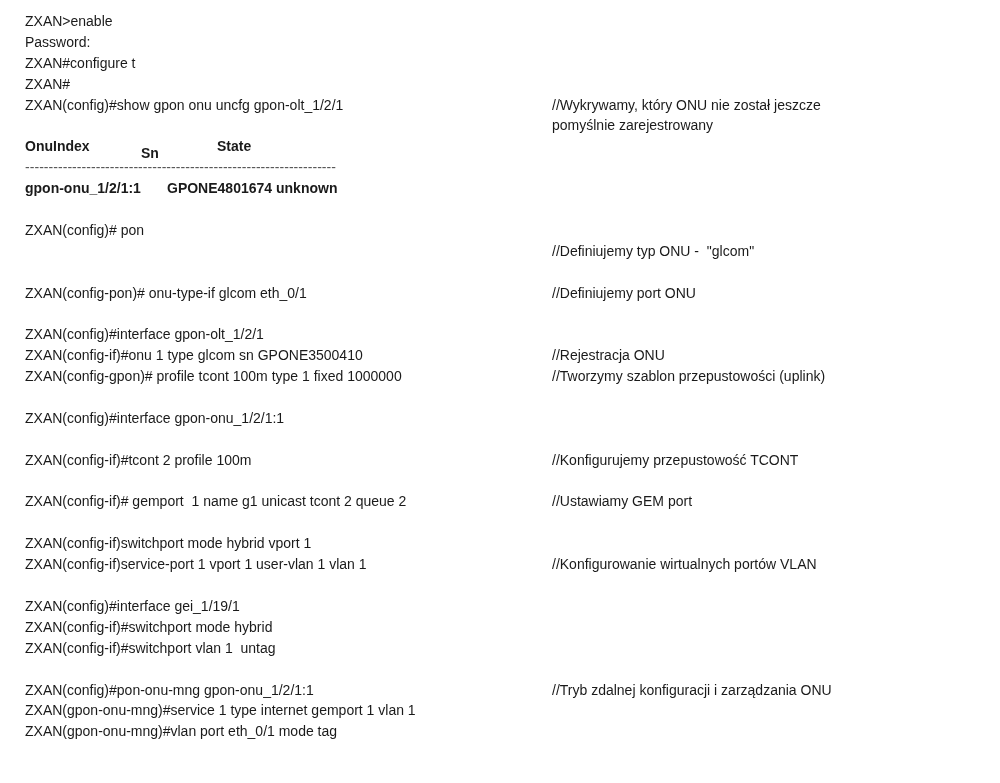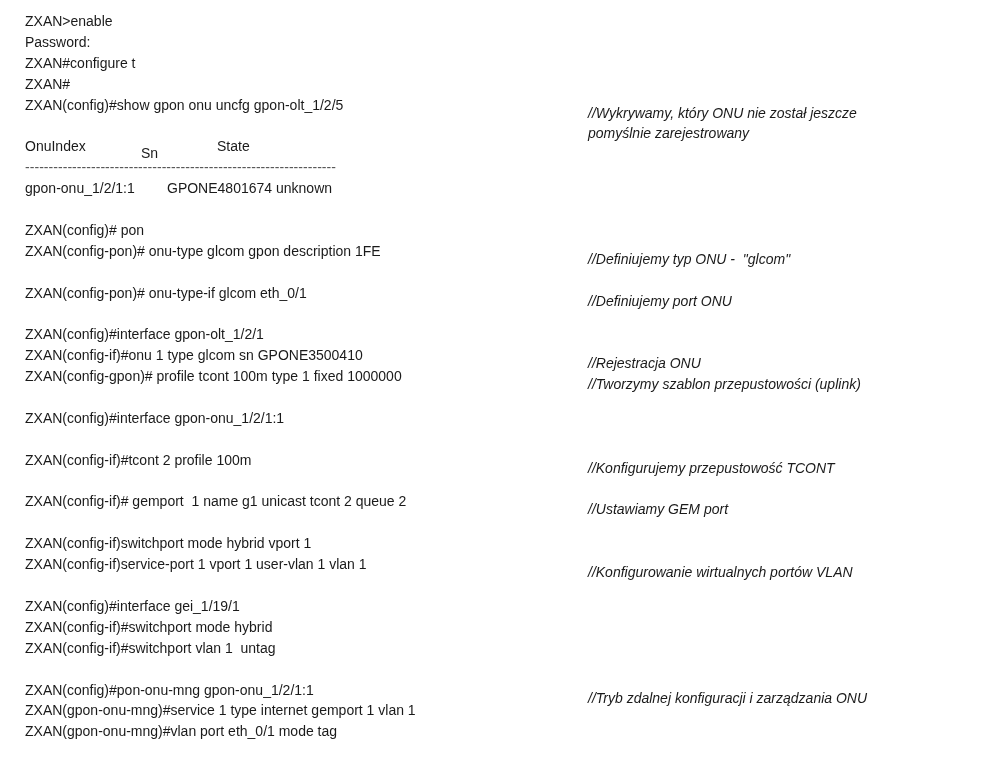--- a/index.html
+++ b/index.html
@@ -31,57 +31,55 @@
   }
   .cmd {
     position: absolute;
     left: 0;
     top: 0;
     white-space: pre-wrap;
   }
   .comment {
     position: absolute;
     left: 527px;
-    top: 8px;
-    font-style: italic;
+    top: 0;
     white-space: pre-wrap;
-    margin-left: 36px;
   }
   .separator {
     position: absolute;
     left: 0;
     top: 0;
     color: #595959;
     letter-spacing: 0.05px;
   }
-  .tcell { position: absolute; top: 0; white-space: pre; }
+  .tcell { position: absolute; top: 0; white-space: pre; font-weight: bold; }
   .trow-header .c0 { left: 0; }
   .trow-header .c1 { left: 116px; margin-top: 7px; }
   .trow-header .c2 { left: 192px; }
   .trow-data .c0 { left: 0; }
   .trow-data .c1 { left: 142px; }
   .trow-data .c2 { left: 251px; }
 </style>
 </head>
 <body>
 
 <div class="page">
   <div class="transcript" id="transcript">
       <div class="line"><span class="cmd">ZXAN&gt;enable</span></div>
       <div class="line"><span class="cmd">Password:</span></div>
       <div class="line"><span class="cmd">ZXAN#configure t</span></div>
       <div class="line"><span class="cmd">ZXAN#</span></div>
-      <div class="line"><span class="cmd">ZXAN(config)#show gpon onu uncfg gpon-olt_1/2/5</span><span class="comment">//Wykrywamy, który ONU nie został jeszcze pomyślnie zarejestrowany</span></div>
+      <div class="line"><span class="cmd">ZXAN(config)#show gpon onu uncfg gpon-olt_1/2/1</span><span class="comment">//Wykrywamy, który ONU nie został jeszcze pomyślnie zarejestrowany</span></div>
       <div class="line"></div>
       <div class="line trow-header"><span class="tcell c0">OnuIndex</span><span class="tcell c1">Sn</span><span class="tcell c2">State</span></div>
       <div class="line"><span class="separator">------------------------------------------------------------------</span></div>
       <div class="line trow-data"><span class="tcell c0">gpon-onu_1/2/1:1</span><span class="tcell c1">GPONE4801674</span><span class="tcell c2">unknown</span></div>
       <div class="line"></div>
       <div class="line"><span class="cmd">ZXAN(config)# pon</span></div>
-      <div class="line"><span class="cmd">ZXAN(config-pon)# onu-type glcom gpon description 1FE</span><span class="comment">//Definiujemy typ ONU -  "glcom"</span></div>
+      <div class="line"><span class="comment">//Definiujemy typ ONU -  "glcom"</span></div>
       <div class="line"></div>
       <div class="line"><span class="cmd">ZXAN(config-pon)# onu-type-if glcom eth_0/1</span><span class="comment">//Definiujemy port ONU</span></div>
       <div class="line"></div>
       <div class="line"><span class="cmd">ZXAN(config)#interface gpon-olt_1/2/1</span></div>
       <div class="line"><span class="cmd">ZXAN(config-if)#onu 1 type glcom sn GPONE3500410</span><span class="comment">//Rejestracja ONU</span></div>
       <div class="line"><span class="cmd">ZXAN(config-gpon)# profile tcont 100m type 1 fixed 1000000</span><span class="comment">//Tworzymy szablon przepustowości (uplink)</span></div>
       <div class="line"></div>
       <div class="line"><span class="cmd">ZXAN(config)#interface gpon-onu_1/2/1:1</span></div>
       <div class="line"></div>
       <div class="line"><span class="cmd">ZXAN(config-if)#tcont 2 profile 100m</span><span class="comment">//Konfigurujemy przepustowość TCONT</span></div>

